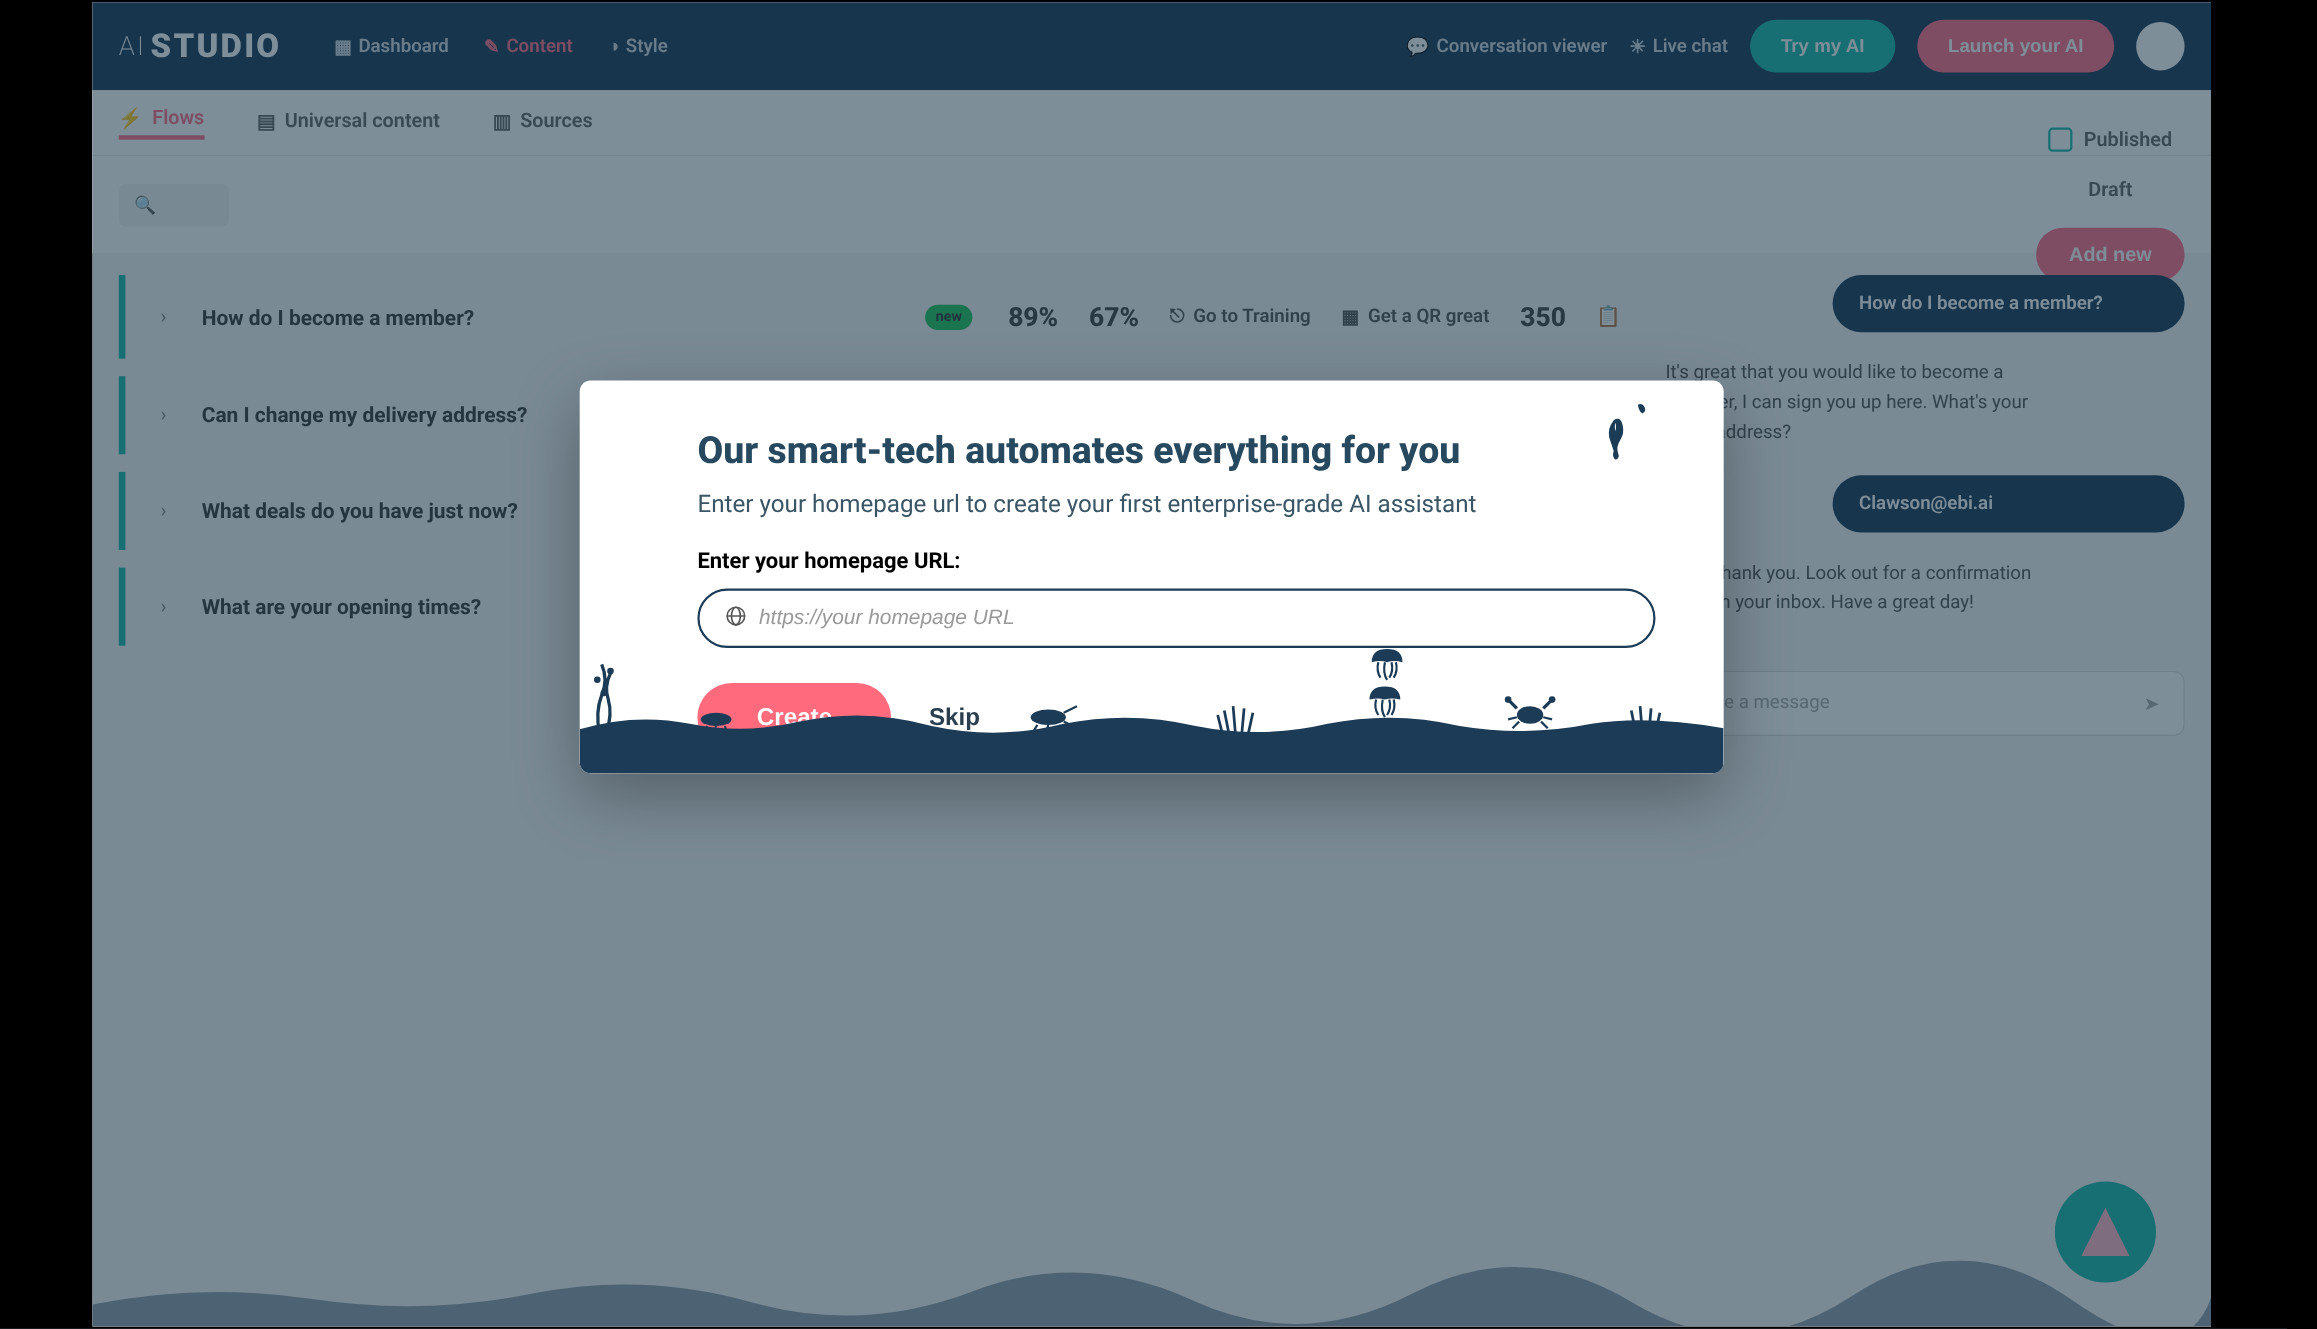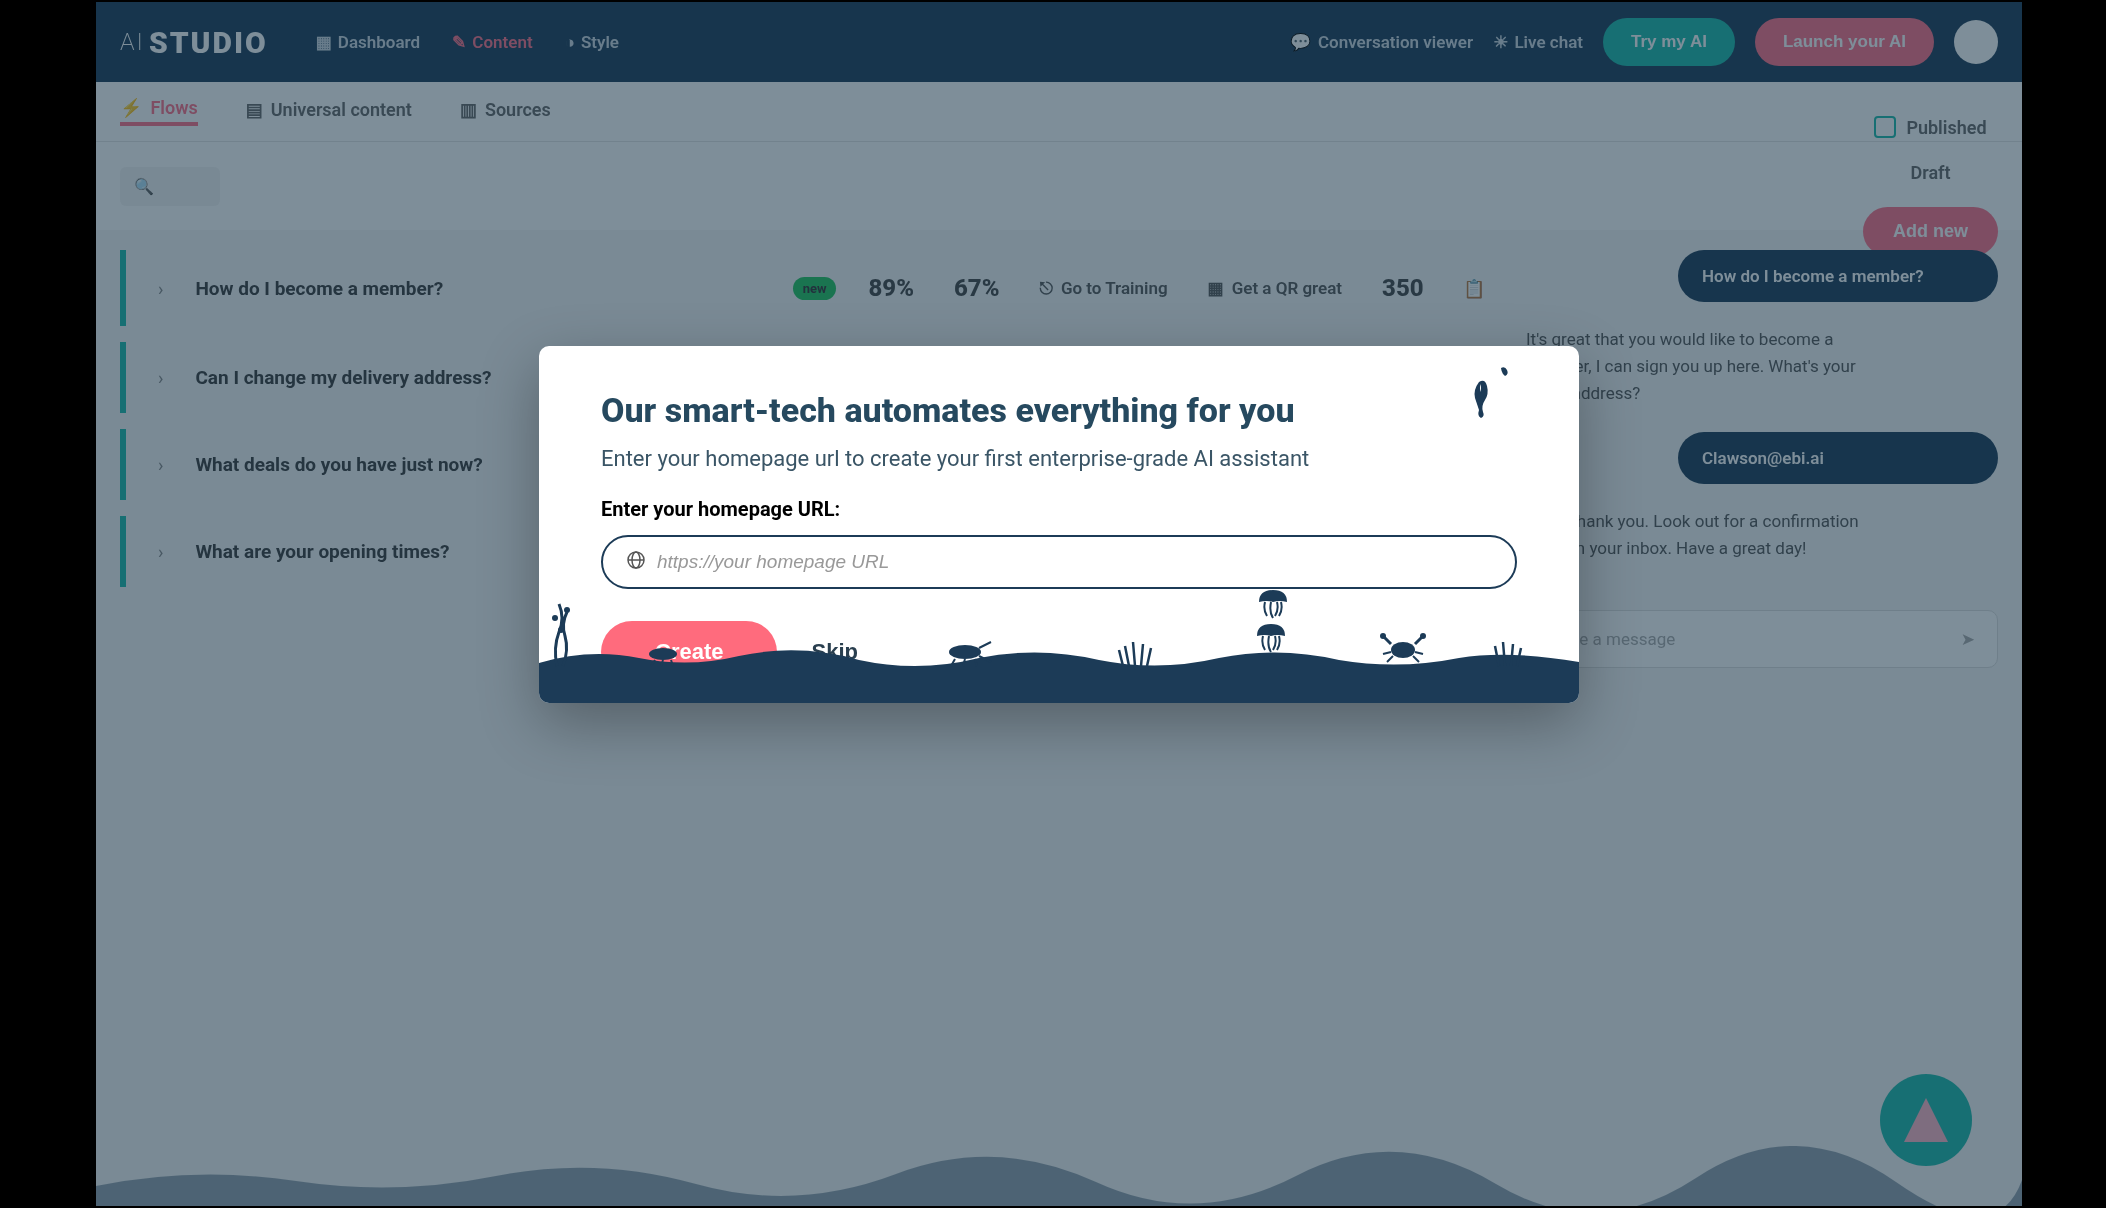--- a/index.html
+++ b/index.html
@@ -12,21 +12,21 @@
       font-family: -apple-system, BlinkMacSystemFont, 'Segoe UI', Roboto, sans-serif;
       background: #000;
       width: 2106px;
       height: 1208px;
       overflow: hidden;
       position: relative;
     }
     
     .viewport {
       position: absolute;
-      left: 96px;
+      left: 84px;
       top: 2px;
       width: 1926px;
       height: 1204px;
       background: #f5f5f5;
       overflow: hidden;
     }
     
     
     .navbar {
       background: #1c3b57;
@@ -259,21 +259,21 @@
       background: #22c55e;
       color: #333;
       padding: 4px 10px;
       border-radius: 12px;
       font-size: 13px;
       font-weight: 700;
     }
     
     .flow-stats {
       display: flex;
-      gap: 40px;
+      gap: 28px;
       align-items: center;
       color: #666;
       font-weight: 600;
       font-size: 18px;
     }
     
     .flow-stat {
       font-size: 24px;
       font-weight: 800;
       color: #444;
@@ -350,20 +350,21 @@
       background: #fff;
       width: 1040px;
       border-radius: 10px;
       overflow: hidden;
       position: relative;
       box-shadow: 0 20px 60px rgba(0,0,0,0.3);
     }
     
     .modal-body {
       padding: 44px 62px 0 62px;
+      margin-left: 45px;
     }
     
     .modal-title {
       font-size: 34px;
       font-weight: 800;
       color: #26495f;
       margin-bottom: 16px;
     }
     
     .modal-subtitle {

